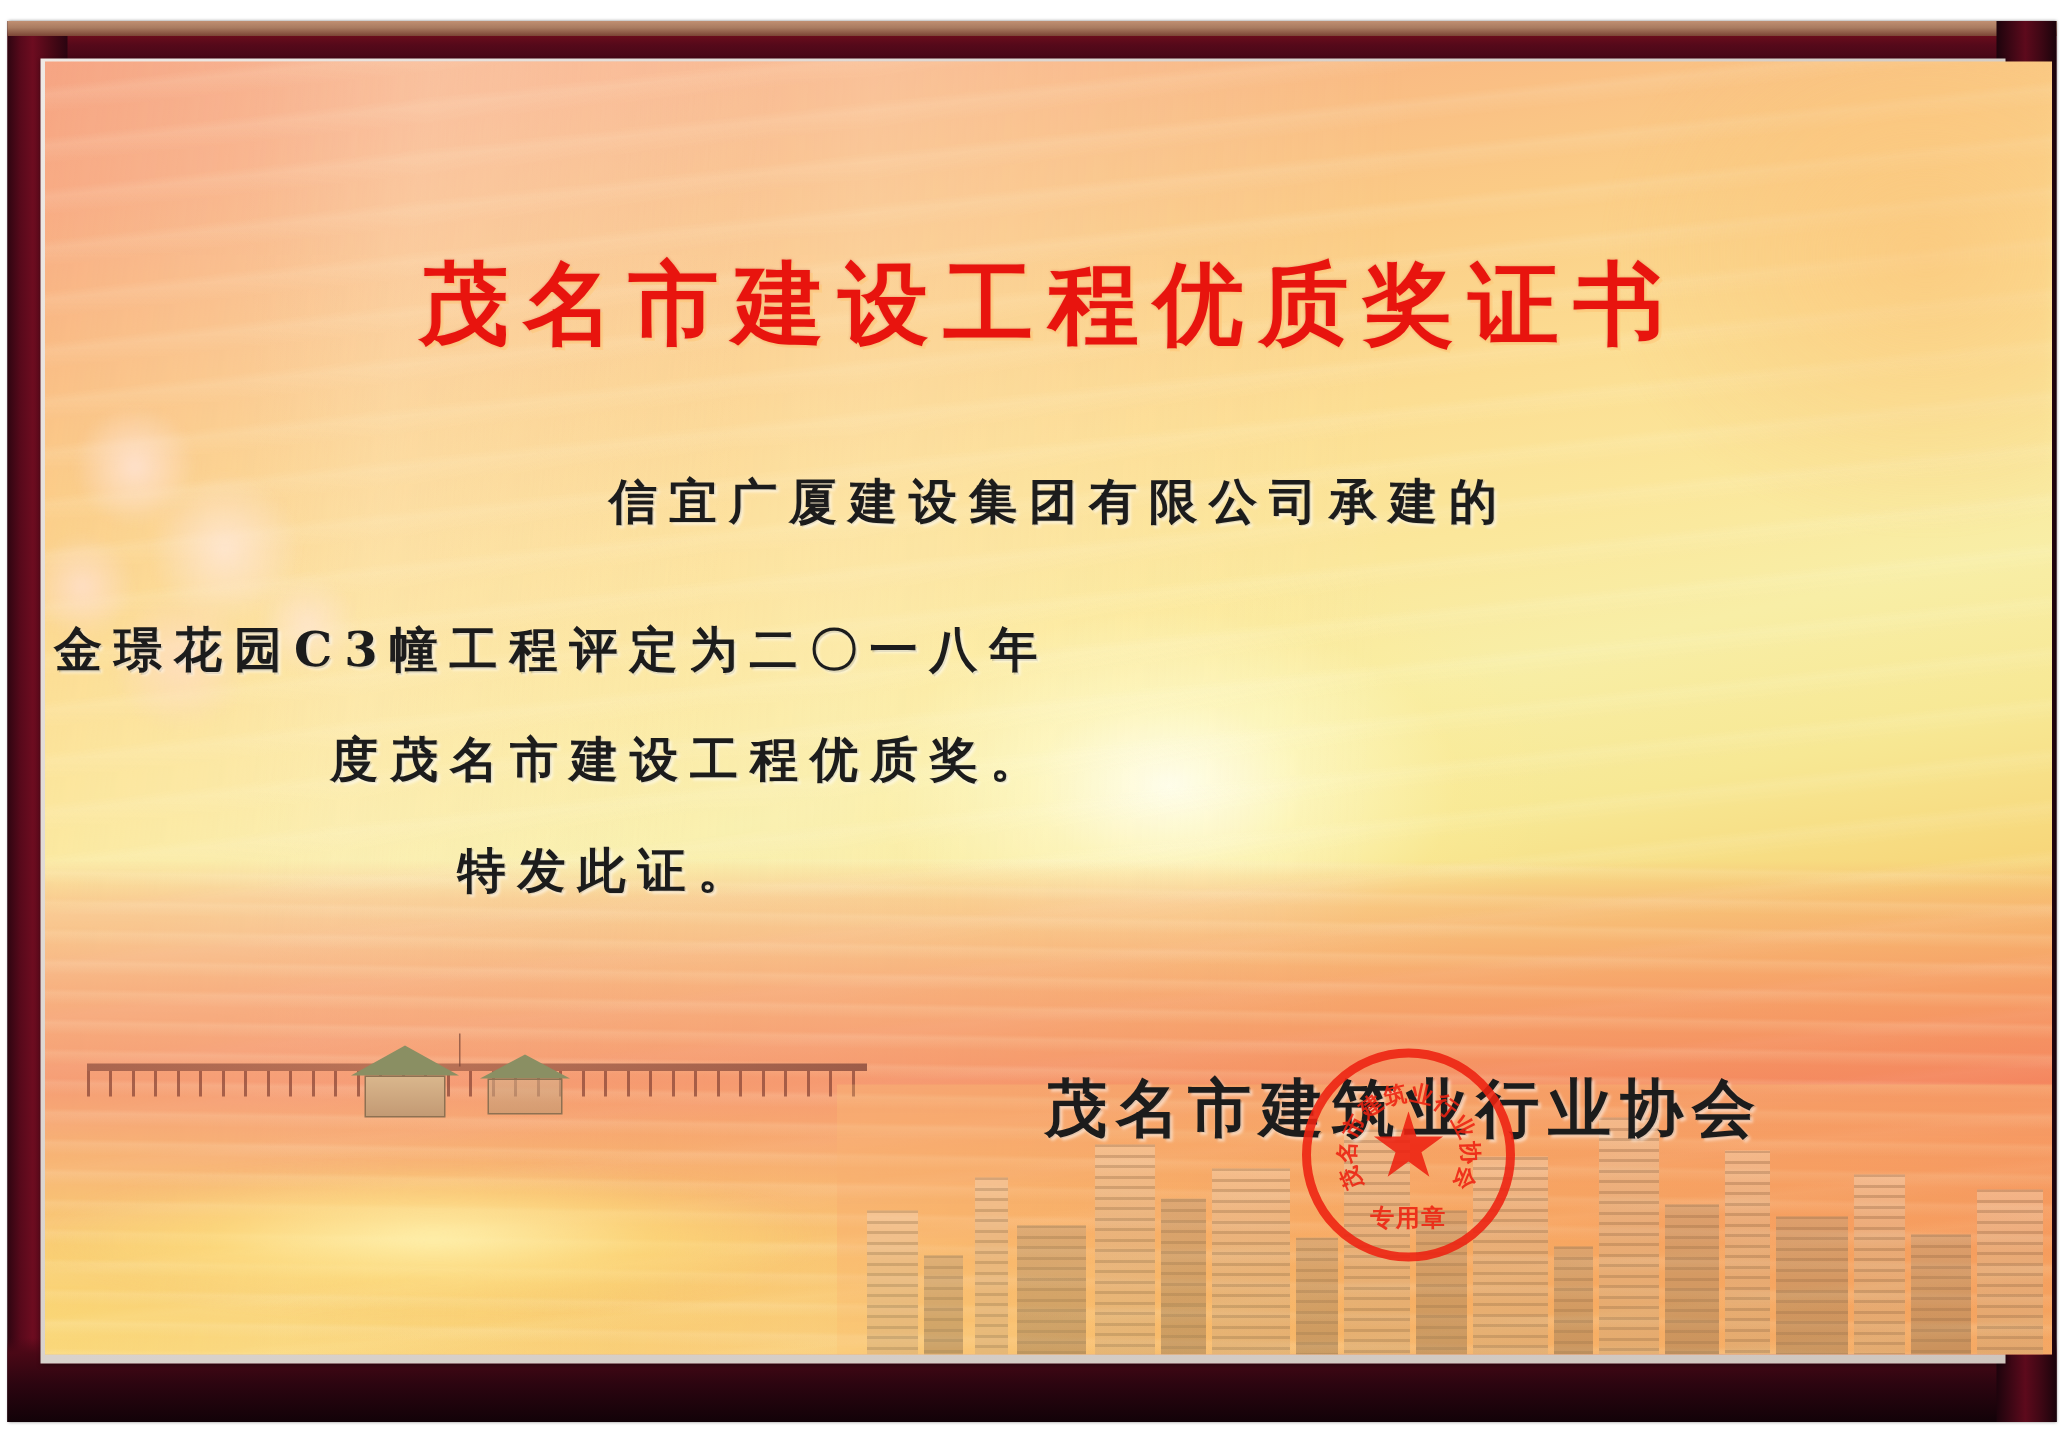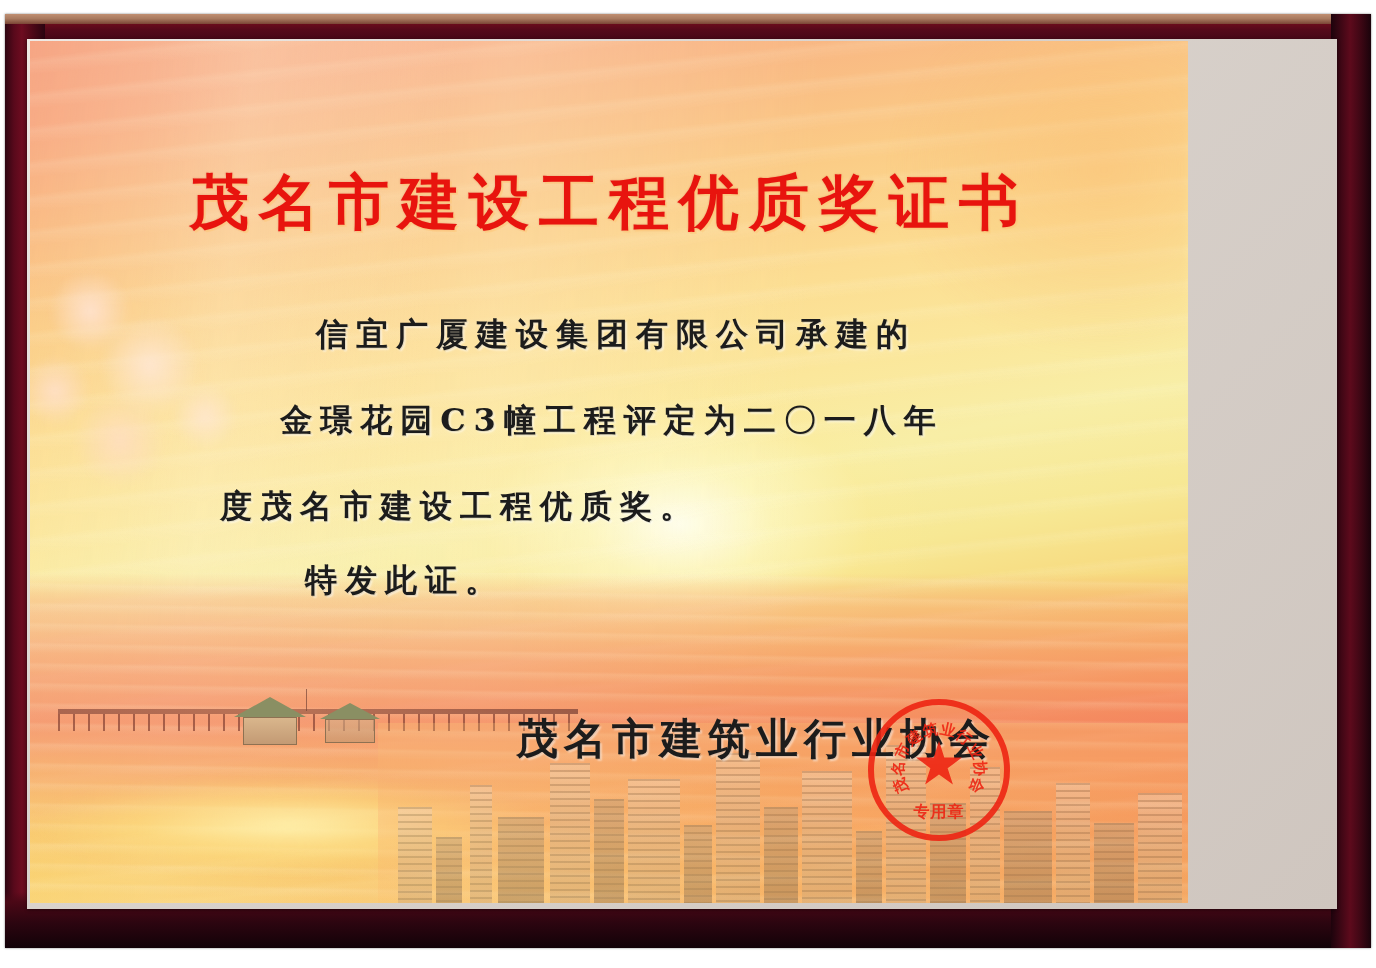--- a/index.html
+++ b/index.html
@@ -48,21 +48,21 @@
 
   
   .bevel{
     position:absolute;left:27px;top:39px;width:1310px;height:870px;
     background:linear-gradient(135deg,#efe9e4 0%,#d9d2cc 40%,#cfc6bf 100%);
     box-shadow:0 1px 3px rgba(0,0,0,.45);
   }
 
   
   .art{
-    position:absolute;left:30px;top:41px;width:1158px;height:862px;
+    position:absolute;left:30px;top:41px;width:1338px;height:862px;
     overflow:hidden;
     background:
       
       radial-gradient(ellipse 330px 200px at 56% 56%, rgba(255,255,240,.95) 0%, rgba(255,250,200,.62) 28%, rgba(255,236,150,.22) 58%, rgba(255,230,140,0) 80%),
       
       linear-gradient(168deg,
         #f6a584 0%,
         #f8ab84 8%,
         #f9b983 16%,
         #fbcc86 26%,
@@ -197,21 +197,21 @@
     white-space:nowrap;
   }
   .body-line{
     position:absolute;left:0;right:0;
     font-family:"DejaVu Serif","Liberation Serif",serif;
     font-size:32px;font-weight:600;color:#1c1c1c;
     letter-spacing:8px;white-space:nowrap;
     text-shadow:2px 2px 2px rgba(255,255,255,.55), 1px 1px 0 rgba(0,0,0,.18);
   }
   .l1{top:272px;text-align:center;padding-left:14px;}
-  .l2{top:358px;text-align:center;padding-left:6px;}
+  .l2{top:371px;padding-left:6px;}
   .l3{top:444px;left:190px;right:auto;text-align:left;}
   .l4{top:518px;left:275px;right:auto;text-align:left;}
 
   .signer{
     position:absolute;top:670px;right:192px;
     font-family:"DejaVu Serif","Liberation Serif",serif;
     font-size:42px;font-weight:600;color:#1c1c1c;letter-spacing:6px;
     text-shadow:2px 2px 2px rgba(255,255,255,.5), 1px 1px 0 rgba(0,0,0,.18);
     white-space:nowrap;
   }

